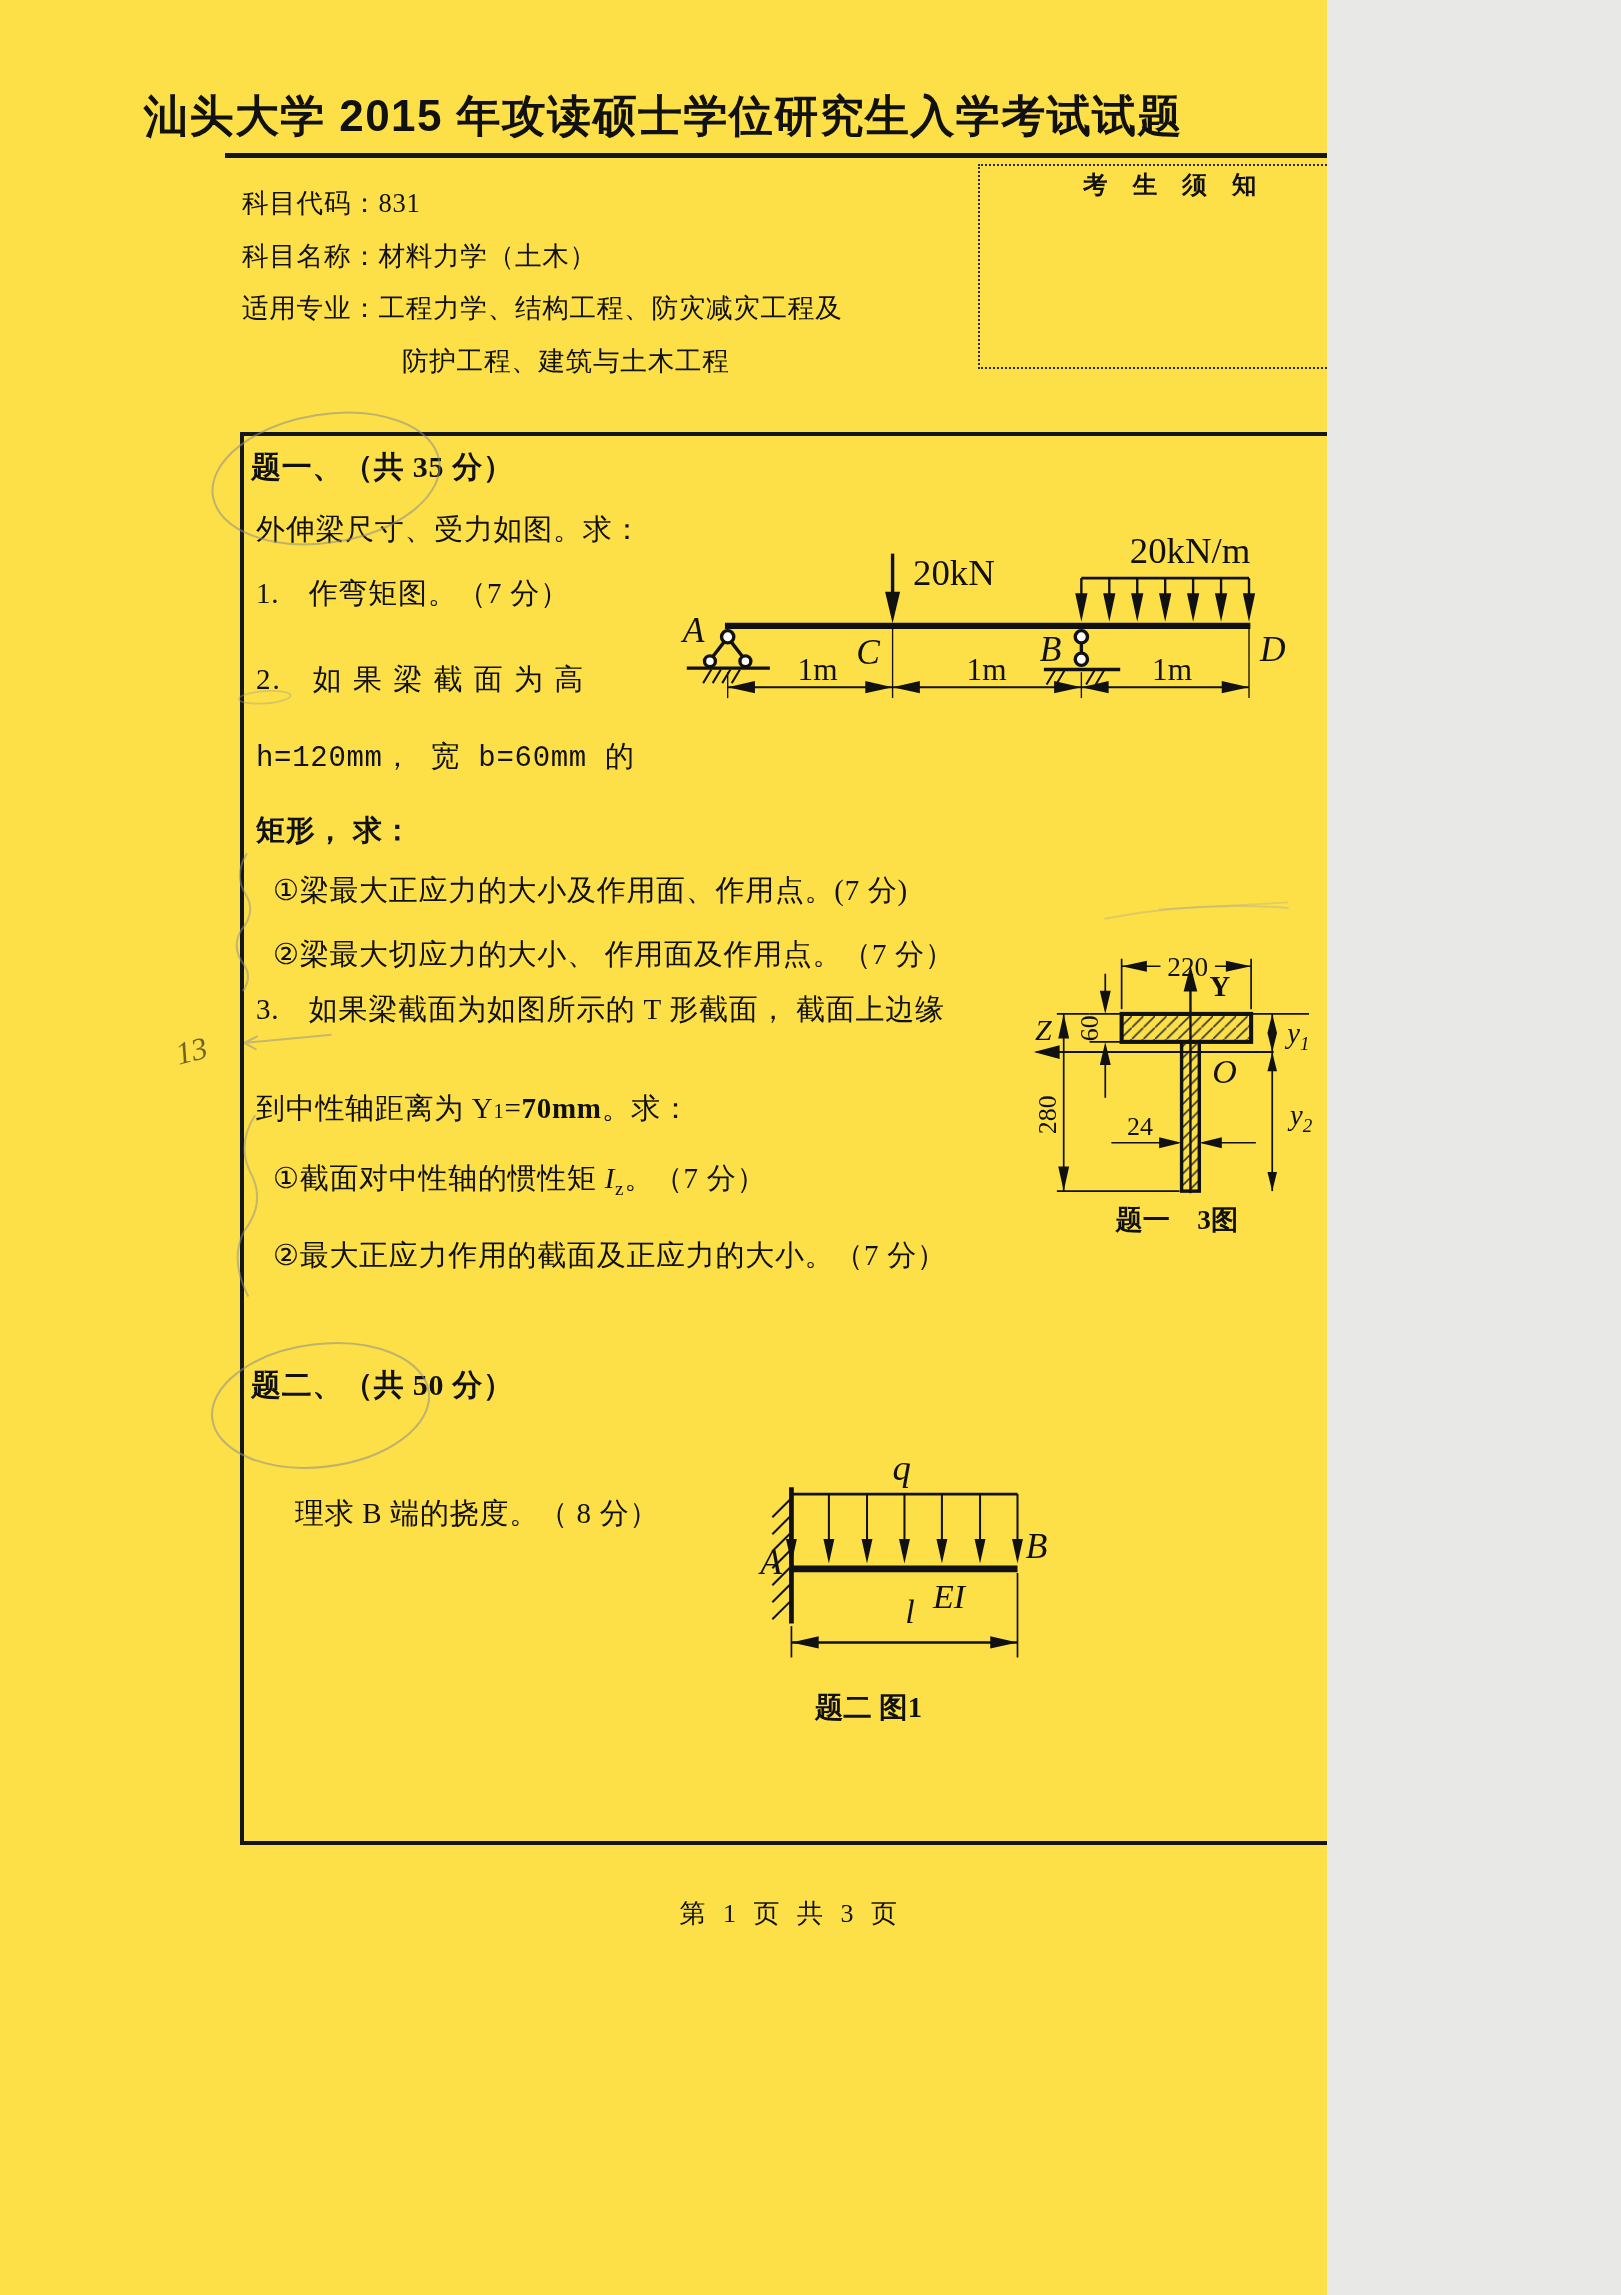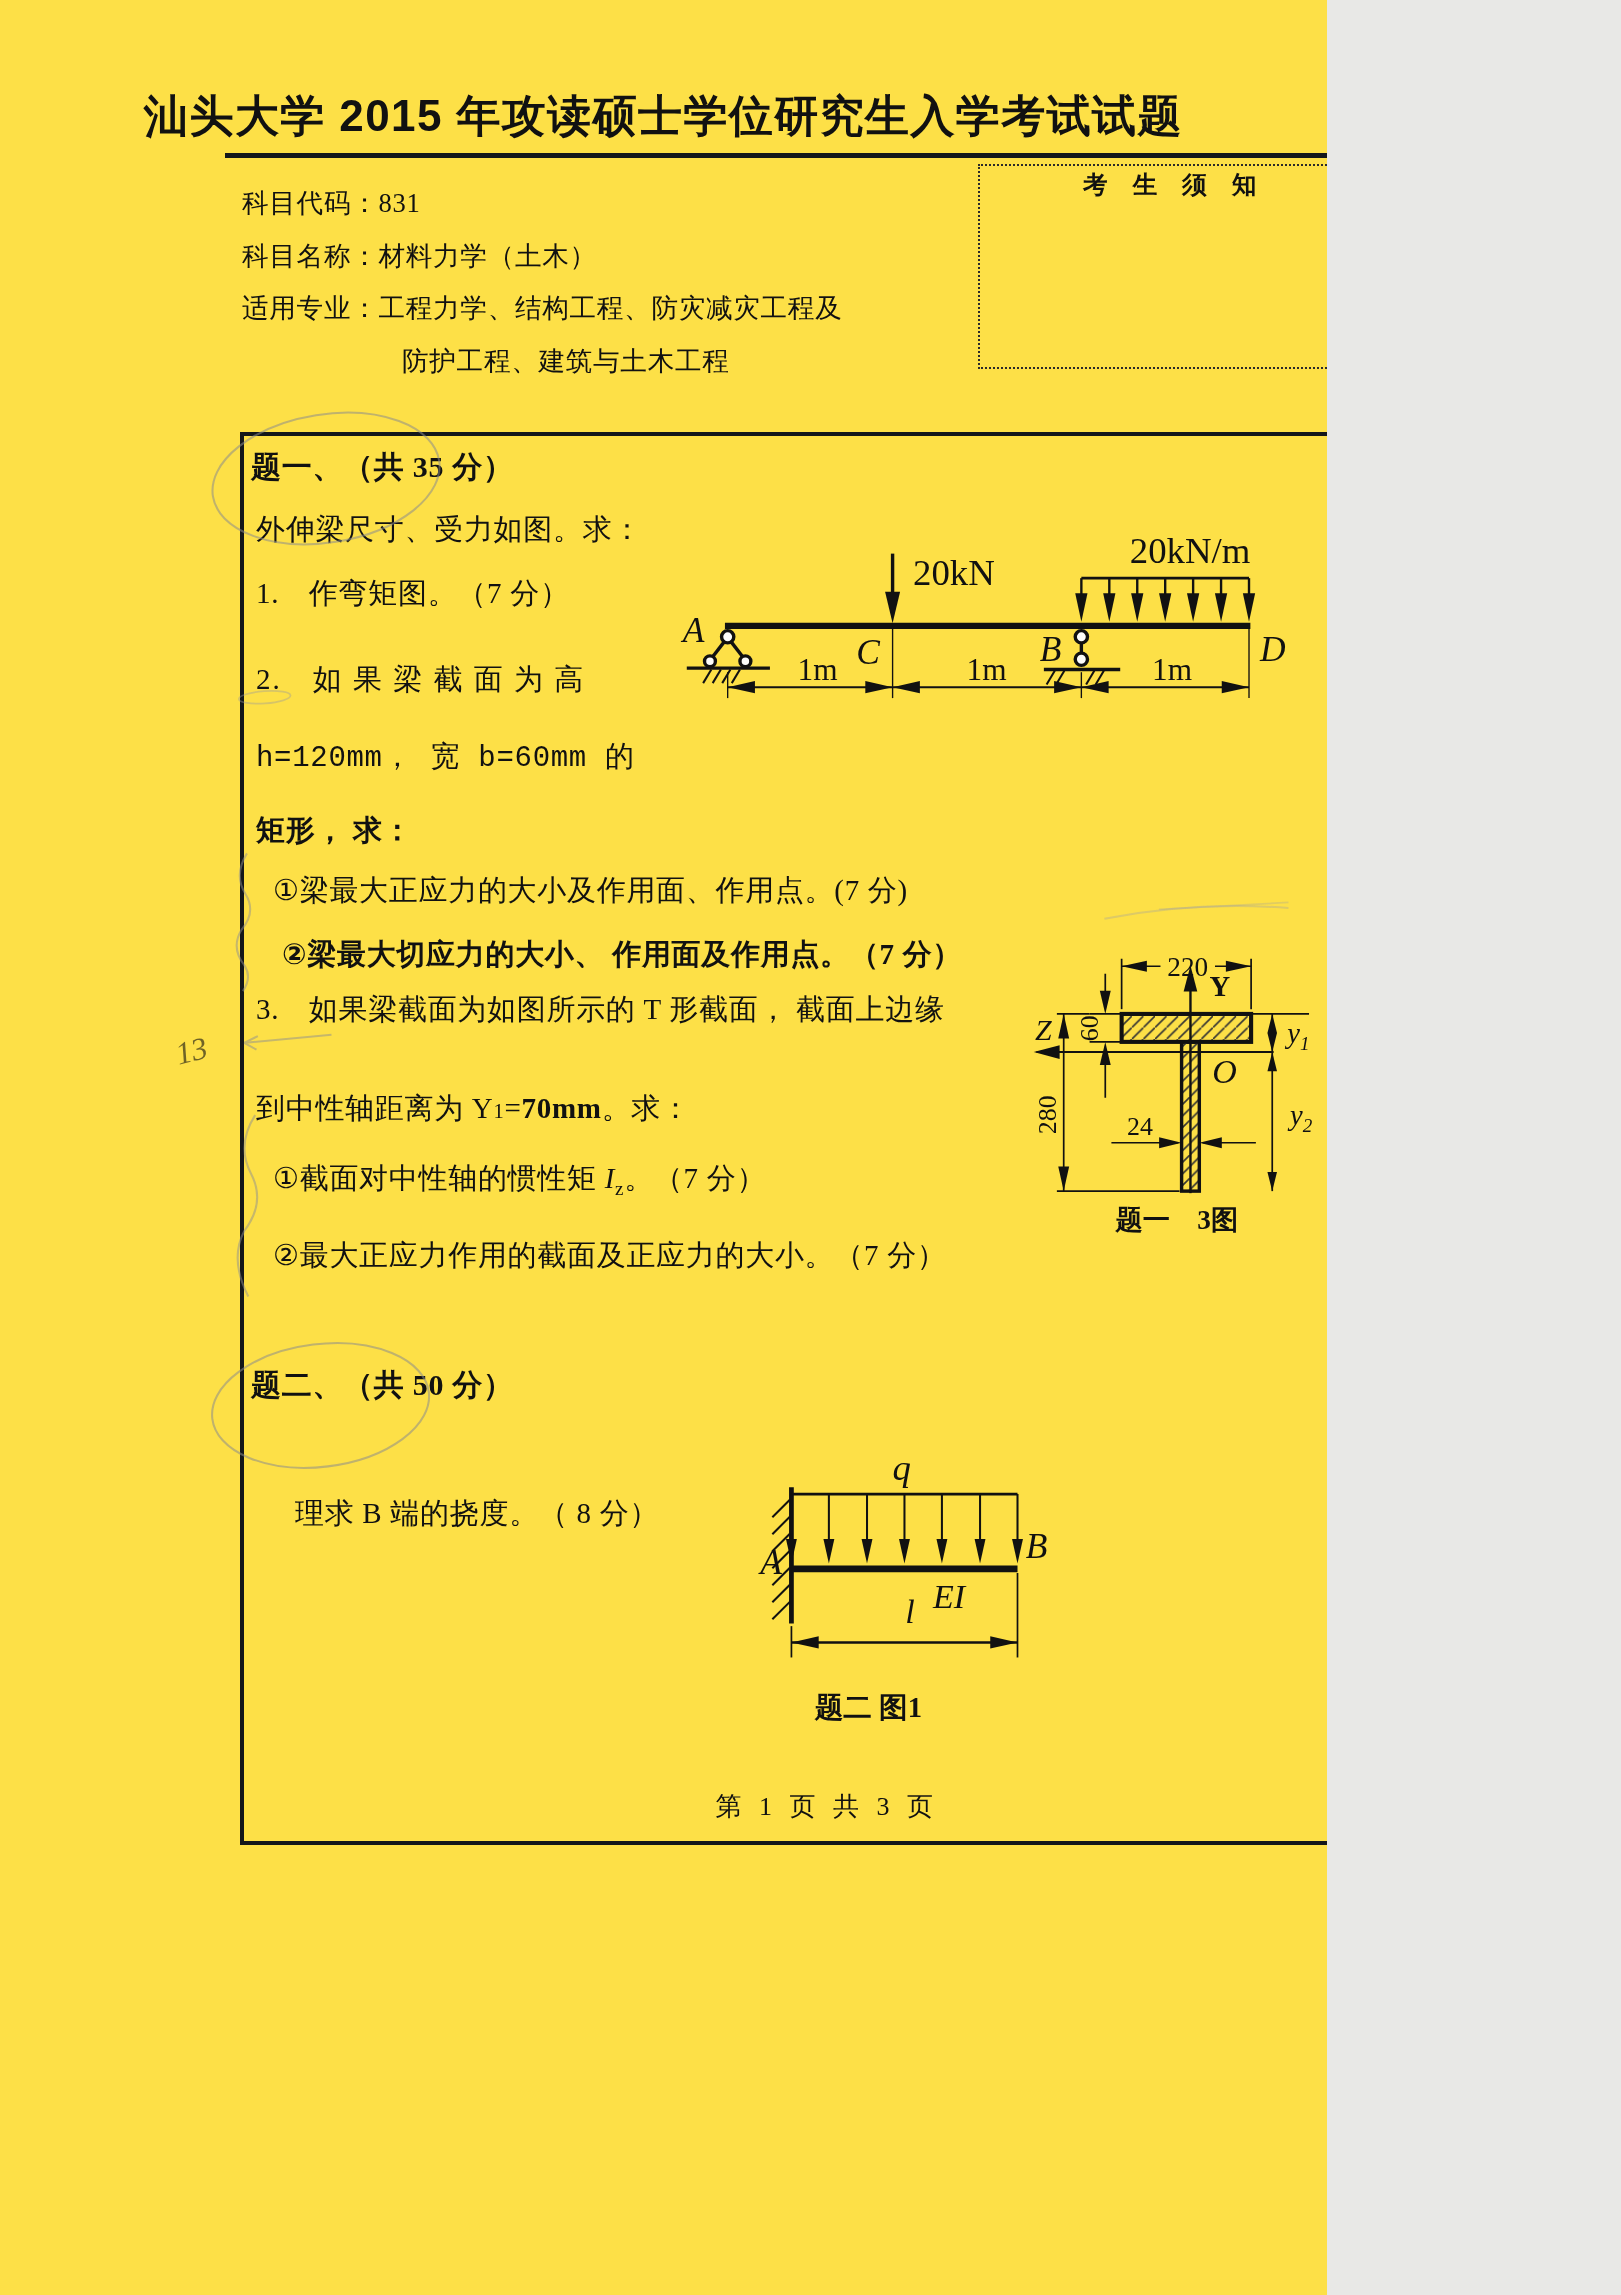--- a/index.html
+++ b/index.html
@@ -10,21 +10,21 @@
          font-family:"Liberation Sans","DejaVu Sans",sans-serif;letter-spacing:1.4px;}
   .title-rule{left:225px;top:153px;width:1193px;height:4.8px;background:#14171a;}
   .meta-line{left:242px;font-size:26.6px;letter-spacing:0.7px;white-space:nowrap;}
   .meta-indent{left:402px;}
   .notice-box{left:978px;top:164px;width:393px;height:205px;border:2px dotted #2a2a2a;box-sizing:border-box;}
   .notice-title{position:absolute;left:0;right:0;top:2px;text-align:center;font-size:24.5px;letter-spacing:9.5px;font-weight:600;}
   .notice-body{position:absolute;left:15px;right:12.3px;top:49px;font-size:22.5px;line-height:32px;text-indent:2em;text-align:justify;}
   .main-box{left:240px;top:432px;width:1132px;height:1413px;border:4.8px solid #14171a;box-sizing:border-box;}
   .q-heading{font-size:30px;font-weight:600;letter-spacing:0.7px;white-space:nowrap;}
   .q-text{font-size:29px;white-space:nowrap;letter-spacing:0.7px;}
-  .footer{left:0;width:1582px;top:1789px;text-align:center;font-size:26px;letter-spacing:5.5px;margin-left:36px;}
+  .footer{left:0;width:1582px;top:1896px;text-align:center;font-size:26px;letter-spacing:5.5px;}
   svg text{fill:#111;}
   .pencil{pointer-events:none;}
 </style>
 </head>
 <body>
 
 <div class="page">
 
   <div class="abs title">汕头大学 2015 年攻读硕士学位研究生入学考试试题</div>
   <div class="abs title-rule"></div>
@@ -49,21 +49,21 @@
   <div class="abs main-box"></div>
 
   <div class="abs q-heading" style="left:251px;top:447px;">题一、（共 35 分）</div>
   <div class="abs q-text" style="left:256px;top:510px;">外伸梁尺寸、受力如图。求：</div>
   <div class="abs q-text" style="left:256px;top:574px;">1.　作弯矩图。（7 分）</div>
 
   <div class="abs q-text" style="left:256px;top:660px;letter-spacing:2px;">2.　如 果 梁 截 面 为 高</div>
   <div class="abs q-text" style="left:256px;top:737px;font-family:Liberation Mono, monospace;">h=120mm， 宽 b=60mm 的</div>
   <div class="abs q-text" style="left:256px;top:811px;font-weight:bold;">矩形， 求：</div>
   <div class="abs q-text" style="left:273px;top:871px;">①梁最大正应力的大小及作用面、作用点。(7 分)</div>
-  <div class="abs q-text" style="left:282px;top:935px;font-weight:bold;">②梁最大切应力的大小、 作用面及作用点。（7 分）</div>
+  <div class="abs q-text" style="left:273px;top:935px;">②梁最大切应力的大小、 作用面及作用点。（7 分）</div>
 
   <div class="abs q-text" style="left:256px;top:990px;">3.　如果梁截面为如图所示的 T 形截面， 截面上边缘</div>
   <div class="abs q-text" style="left:256px;top:1089px;">
     <span>到中性轴距离为 Y</span><span style="font-size:20.5px;">1</span><span>=</span><b>70mm</b><span>。求：</span>
   </div>
   <div class="abs q-text" style="left:273px;top:1159px;">
     <span>①截面对中性轴的惯性矩 </span><i>I</i><sub style="font-size:19px;">z</sub><span>。（7 分）</span>
   </div>
   <div class="abs q-text" style="left:273px;top:1236px;">②最大正应力作用的截面及正应力的大小。（7 分）</div>
 

